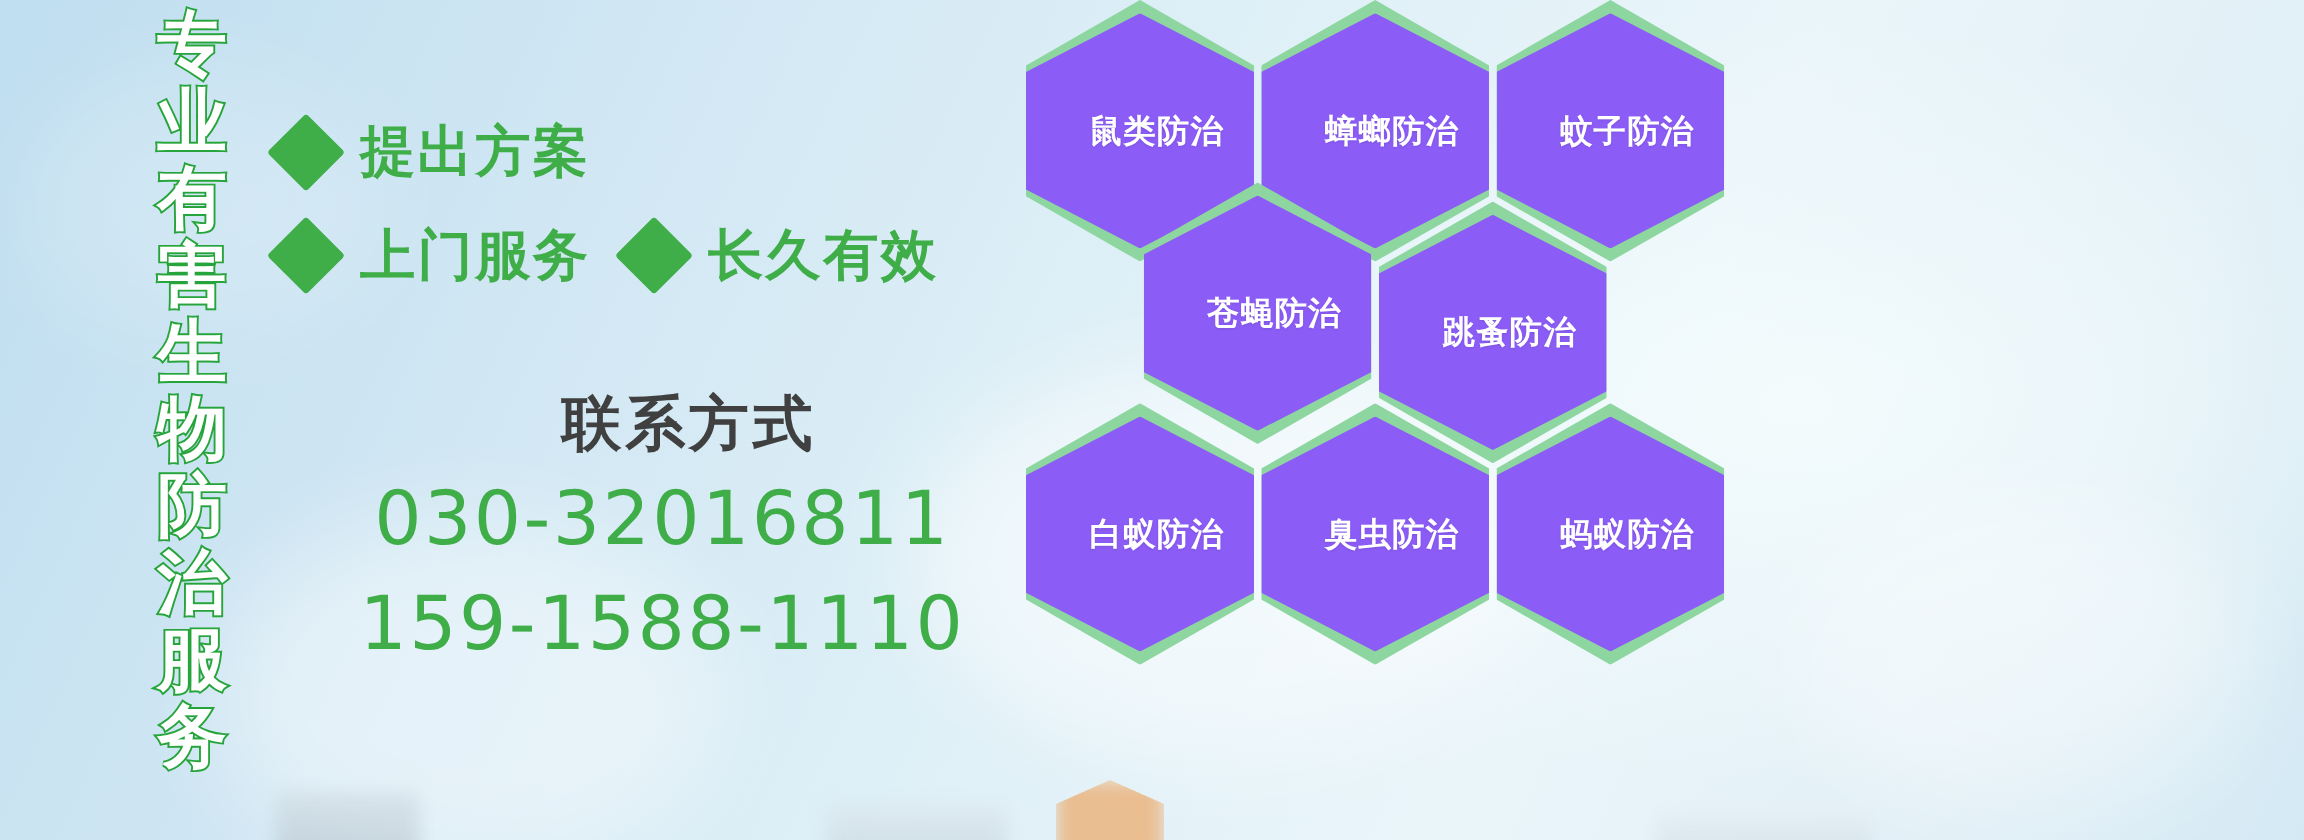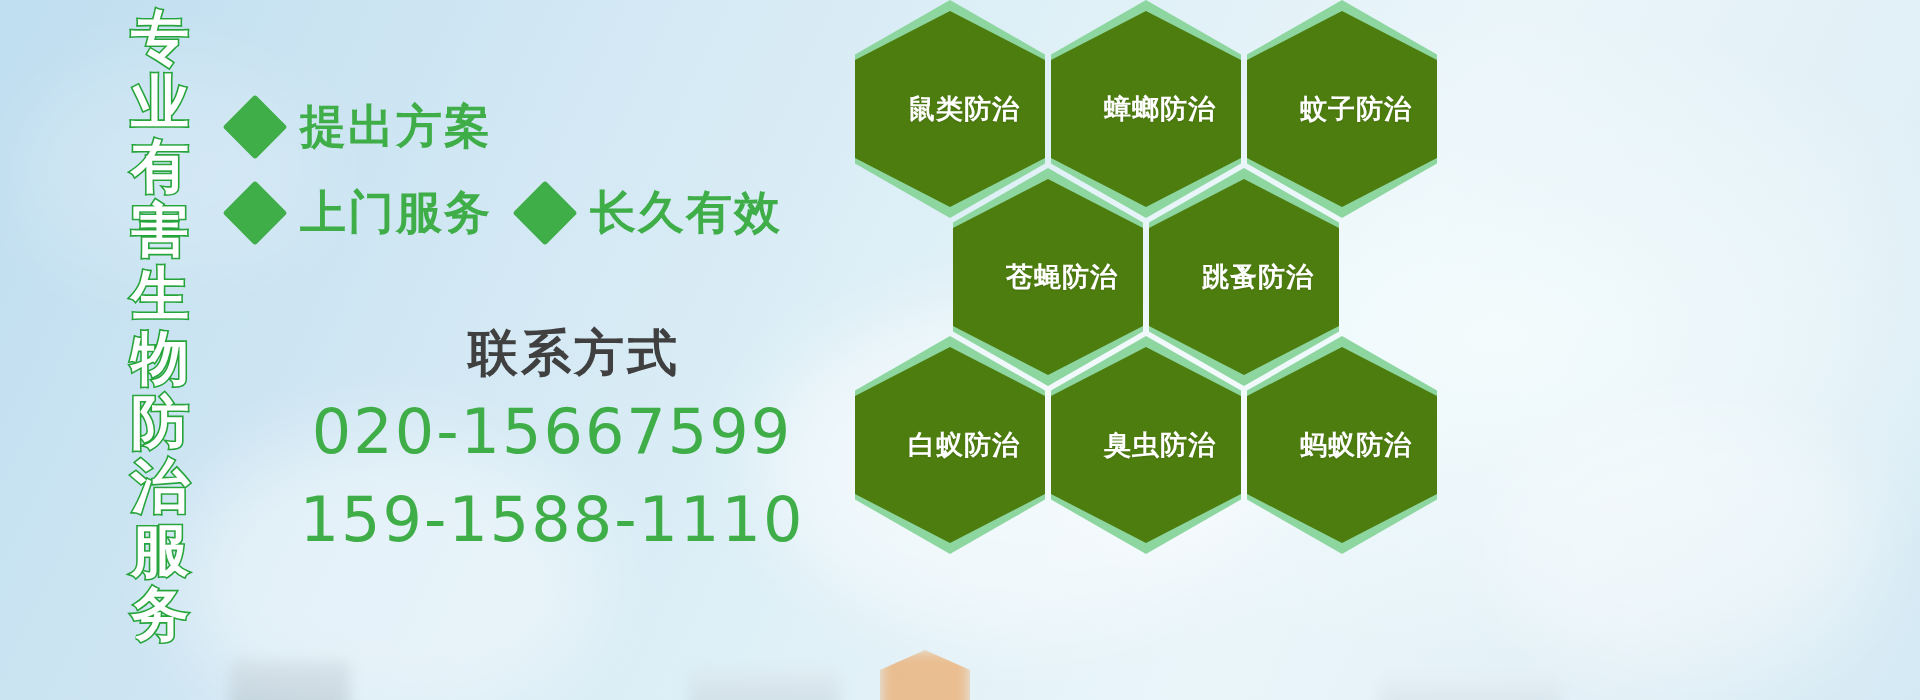--- a/index.html
+++ b/index.html
@@ -65,34 +65,34 @@
 
   
   .honeycomb { position:absolute; left:855px; top:-14px; width:600px; height:560px; }
   .hex {
     position:absolute; width:190px; height:218px;
     background:#8ed6a0;
     clip-path:polygon(50% 0%,100% 25%,100% 75%,50% 100%,0% 75%,0% 25%);
     display:flex; align-items:center; justify-content:center;
   }
   .hex .inner {
-    width:194px; height:196px; background:#4d7c0f;
+    width:194px; height:196px; background:#8b5cf6;
     clip-path:polygon(50% 0%,100% 25%,100% 75%,50% 100%,0% 75%,0% 25%);
     display:flex; align-items:center; justify-content:center;padding-left:28px;
   }
   .hex .lbl {
     font-size:27px; font-weight:700; color:#ffffff; letter-spacing:1px; white-space:nowrap;
     text-shadow:0 1px 2px rgba(0,0,0,.10);
   }
   
   .h1 { left:0px;   top:14px; }
   .h2 { left:196px; top:14px; }
   .h3 { left:392px; top:14px; }
   
-  .h4 { left:98px;  top:182px; }
+  .h4 { left:98px;  top:166px; }
   .h5 { left:294px; top:182px;text-align:right; }
   
   .h6 { left:0px;   top:350px; }
   .h7 { left:196px; top:350px; }
   .h8 { left:392px; top:350px; }
 </style>
 </head>
 <body>
 
 <div class="banner">
@@ -136,21 +136,21 @@
       <span class="fgap"></span>
       <div class="fitem">
         <span class="diamond"></span>
         <span class="ftext">长久有效</span>
       </div>
     </div>
   </div>
 
   <div class="contact">
     <div class="contact-title">联系方式</div>
-    <div class="phone">020-15667599</div>
+    <div class="phone">030-32016811</div>
     <div class="phone">159-1588-1110</div>
   </div>
 
   <div class="honeycomb">
     <div class="hex h1">
       <div class="inner">
         <span class="lbl">鼠类防治</span>
       </div>
     </div>
     <div class="hex h3">

